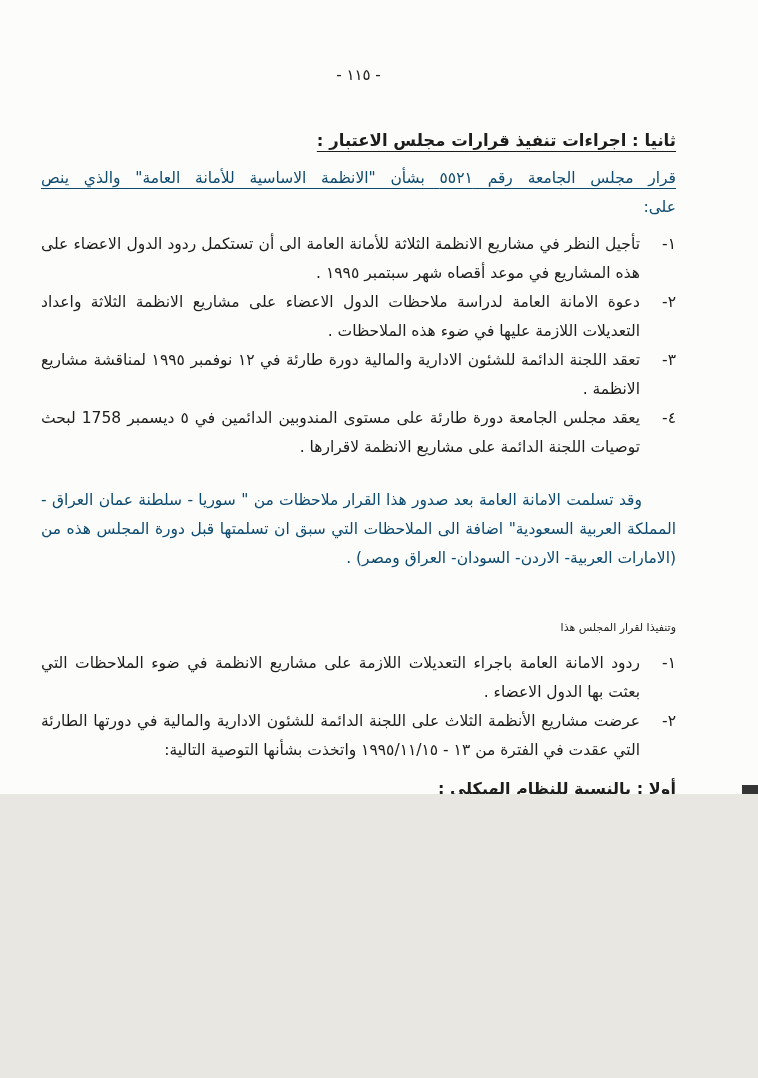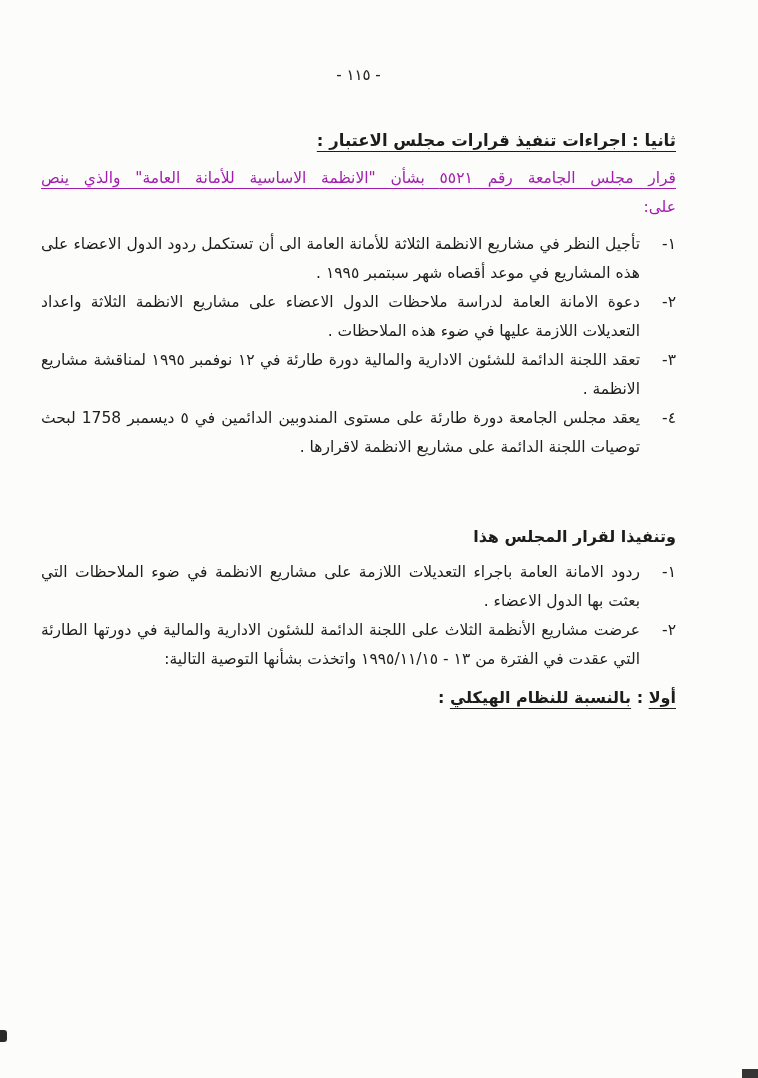--- a/index.html
+++ b/index.html
@@ -4,21 +4,21 @@
 <style>
   * { margin: 0; padding: 0; box-sizing: border-box; }
   html, body { background: #e9e7e2; }
   body {
     width: 758px;
     font-family: "DejaVu Sans", sans-serif;
   }
   .page {
     position: relative;
     width: 758px;
-    height: 1078px;
+    height: 794px;
     background: #fcfcfa;
     color: #1d1d1d;
     direction: rtl;
     padding: 66px 82px 0 41px;
     overflow: hidden;
   }
   .page-number {
     text-align: center;
     font-size: 15px;
     letter-spacing: 2px;
@@ -33,21 +33,21 @@
   }
   .sec-heading .u {
     text-decoration: underline;
     text-underline-offset: 5px;
     text-decoration-thickness: 1.2px;
   }
   .para {
     font-size: 15.5px;
     line-height: 29px;
     text-align: justify;
-    color: #a21caf;
+    color: #0c4a6e;
   }
   .intro-line1 {
     display: block;
     text-align: justify;
     text-align-last: justify;
     text-decoration: underline;
     text-underline-offset: 5px;
     text-decoration-thickness: 1.2px;
   }
   .list { margin-top: 8px; }
@@ -61,23 +61,23 @@
   }
   .list-item .item-text {
     flex: 1;
     text-align: justify;
   }
   .received-para {
     margin-top: 24px;
     text-indent: 34px;
   }
   .impl-heading {
-    margin-top: 62px;
-    font-size: 16px;
-    font-weight: bold;
+    margin-top: 42px;
+    font-size: 11px;
+    font-weight: normal;
     line-height: 26px;
     margin-bottom: 8px;
   }
   .sub-heading {
     margin-top: 10px;
     font-size: 16px;
     font-weight: bold;
     line-height: 27px;
     margin-bottom: 4px;
   }
@@ -135,20 +135,21 @@
     <div class="list-item">
       <span class="num">٣-</span>
       <span class="item-text">تعقد اللجنة الدائمة للشئون الادارية والمالية دورة طارئة في ١٢ نوفمبر ١٩٩٥ لمناقشة مشاريع الانظمة .</span>
     </div>
     <div class="list-item">
       <span class="num">٤-</span>
       <span class="item-text">يعقد مجلس الجامعة دورة طارئة على مستوى المندوبين الدائمين في ٥ ديسمبر 1758 لبحث توصيات اللجنة الدائمة على مشاريع الانظمة لاقرارها .</span>
     </div>
   </div>
 
+  <p class="para received-para">وقد تسلمت الامانة العامة بعد صدور هذا القرار ملاحظات من " سوريا - سلطنة عمان العراق - المملكة العربية السعودية" اضافة الى الملاحظات التي سبق ان تسلمتها قبل دورة المجلس هذه من (الامارات العربية- الاردن- السودان- العراق ومصر) .</p>
 
   <div class="impl-heading">وتنفيذا لقرار المجلس هذا</div>
 
   <div class="list">
     <div class="list-item">
       <span class="num">١-</span>
       <span class="item-text">ردود الامانة العامة باجراء التعديلات اللازمة على مشاريع الانظمة في ضوء الملاحظات التي بعثت بها الدول الاعضاء .</span>
     </div>
     <div class="list-item">
       <span class="num">٢-</span>

